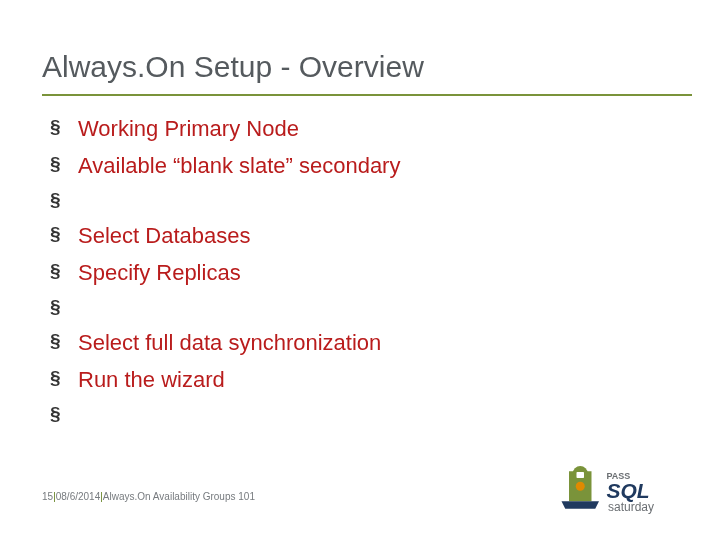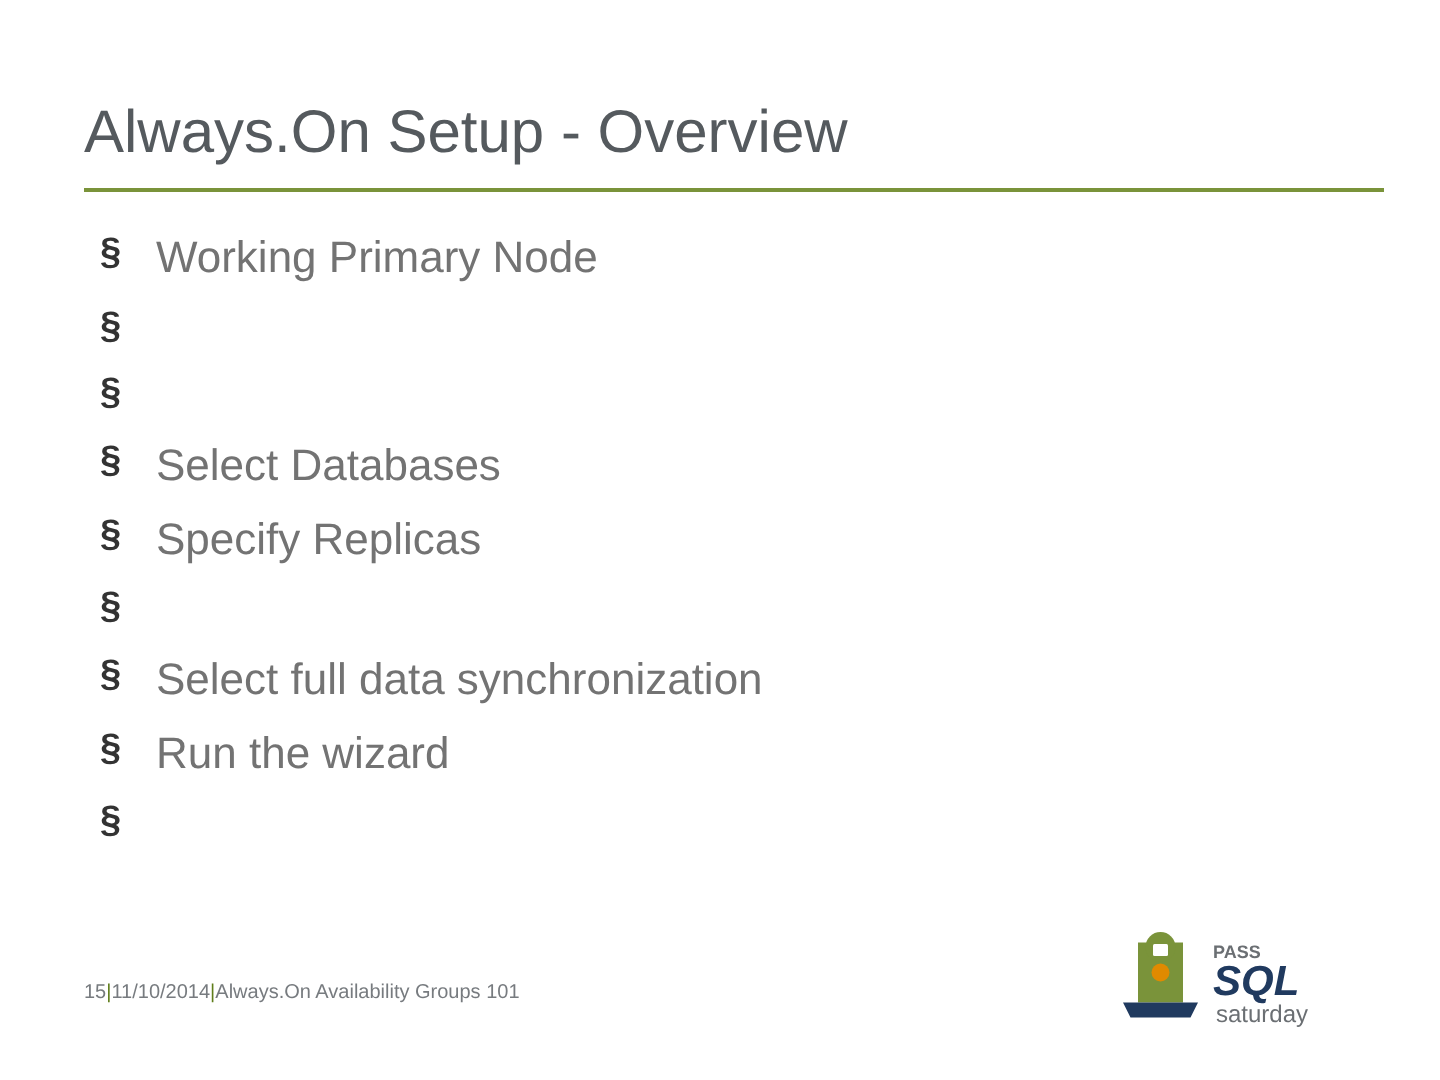--- a/index.html
+++ b/index.html
@@ -40,21 +40,21 @@
     }
     .bullet-mark {
       color: #333333;
       font-weight: bold;
       font-size: 19px;
       width: 28px;
       flex-shrink: 0;
       line-height: 1.4;
     }
     .bullet-text {
-      color: #737373;
+      color: #b91c1c;
       font-size: 22px;
       line-height: 1.35;
     }
     .footer {
       position: absolute;
       left: 42px;
       bottom: 38px;
       font-size: 10px;
       color: #777b7f;
       display: flex;
@@ -79,20 +79,21 @@
   <h1 class="title">Always.On Setup - Overview</h1>
   <div class="rule"></div>
 
   <ul class="bullets">
     <li>
       <span class="bullet-mark">§</span>
       <span class="bullet-text">Working Primary Node</span>
     </li>
     <li>
       <span class="bullet-mark">§</span>
+      <span class="bullet-text">Available “blank slate” secondary</span>
     </li>
     <li>
       <span class="bullet-mark">§</span>
     </li>
     <li>
       <span class="bullet-mark">§</span>
       <span class="bullet-text">Select Databases</span>
     </li>
     <li>
       <span class="bullet-mark">§</span>
@@ -110,21 +111,21 @@
       <span class="bullet-text">Run the wizard</span>
     </li>
     <li>
       <span class="bullet-mark">§</span>
     </li>
   </ul>
 
   <div class="footer">
     <span>15</span>
     <span class="sep">|</span>
-    <span>11/10/2014</span>
+    <span>08/6/2014</span>
     <span class="sep">|</span>
     <span>Always.On Availability Groups 101</span>
   </div>
 
   <div class="logo">
     <svg viewBox="0 0 200 80">
       <g>
         <path d="M20 15 L50 15 L50 55 L20 55 Z" fill="#7a933a"></path>
         <circle cx="35" cy="18" r="10" fill="#7a933a"></circle>
         <path d="M10 55 L60 55 L55 65 L15 65 Z" fill="#203a5f"></path>

